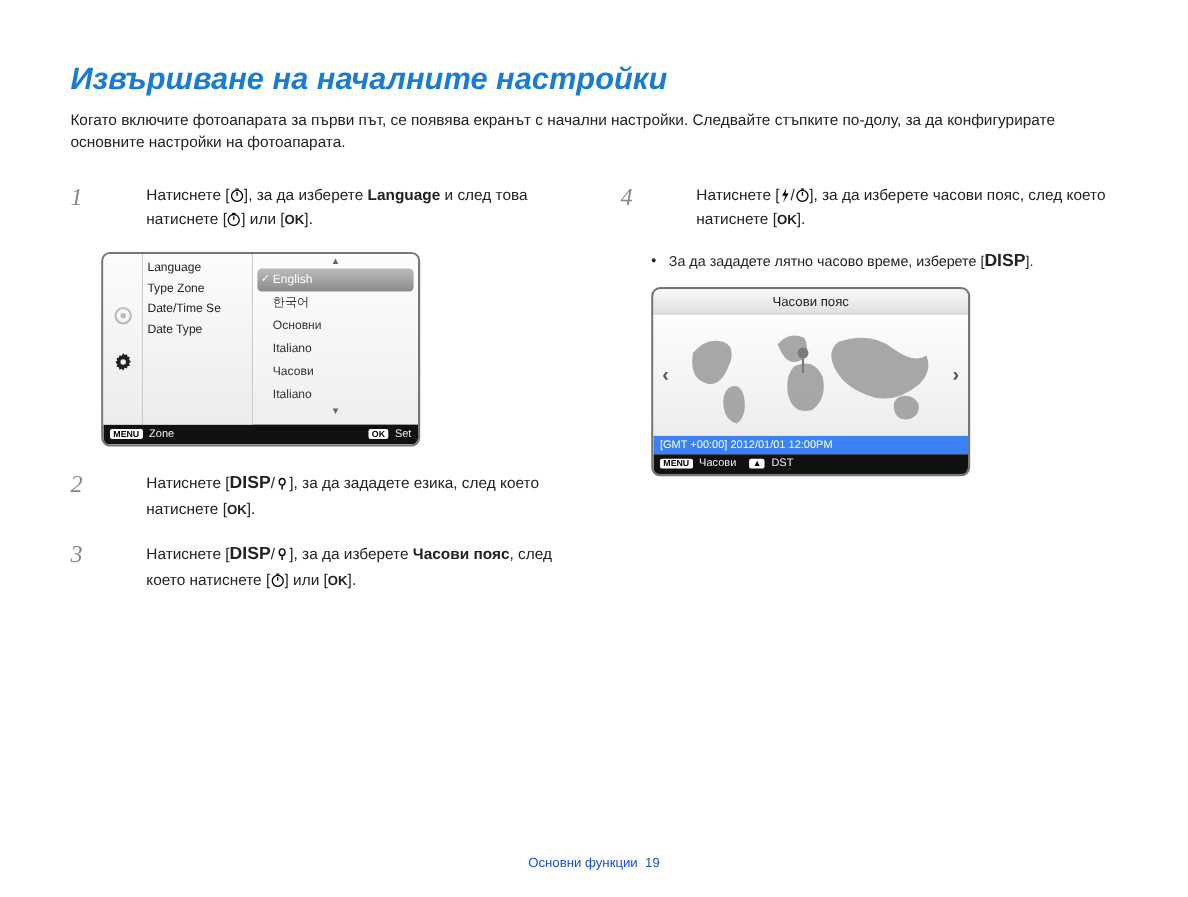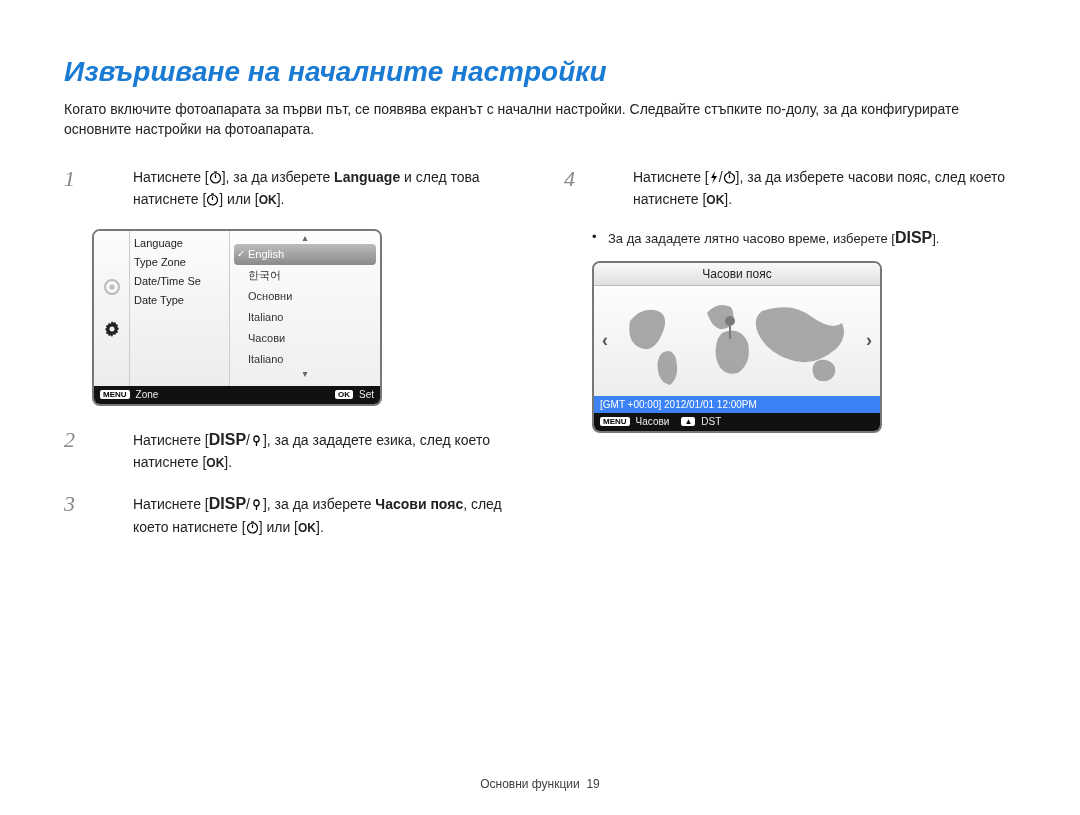--- a/index.html
+++ b/index.html
@@ -215,21 +215,21 @@
     align-items:center;
     padding:0 6px;
     gap:6px;
   }
   .page-foot {
     position:absolute;
     bottom: 24px;
     left:0; right:0;
     text-align:center;
     font-size:12px;
-    color:#404040;
+    color:#1d4ed8;
   }
 </style>
 </head>
 <body>
 
 <h1>Извършване на началните настройки</h1>
 <p class="intro">Когато включите фотоапарата за първи път, се появява екранът с начални настройки. Следвайте стъпките по-долу, за да конфигурирате основните настройки на фотоапарата.</p>
 
 <div class="columns">
 

